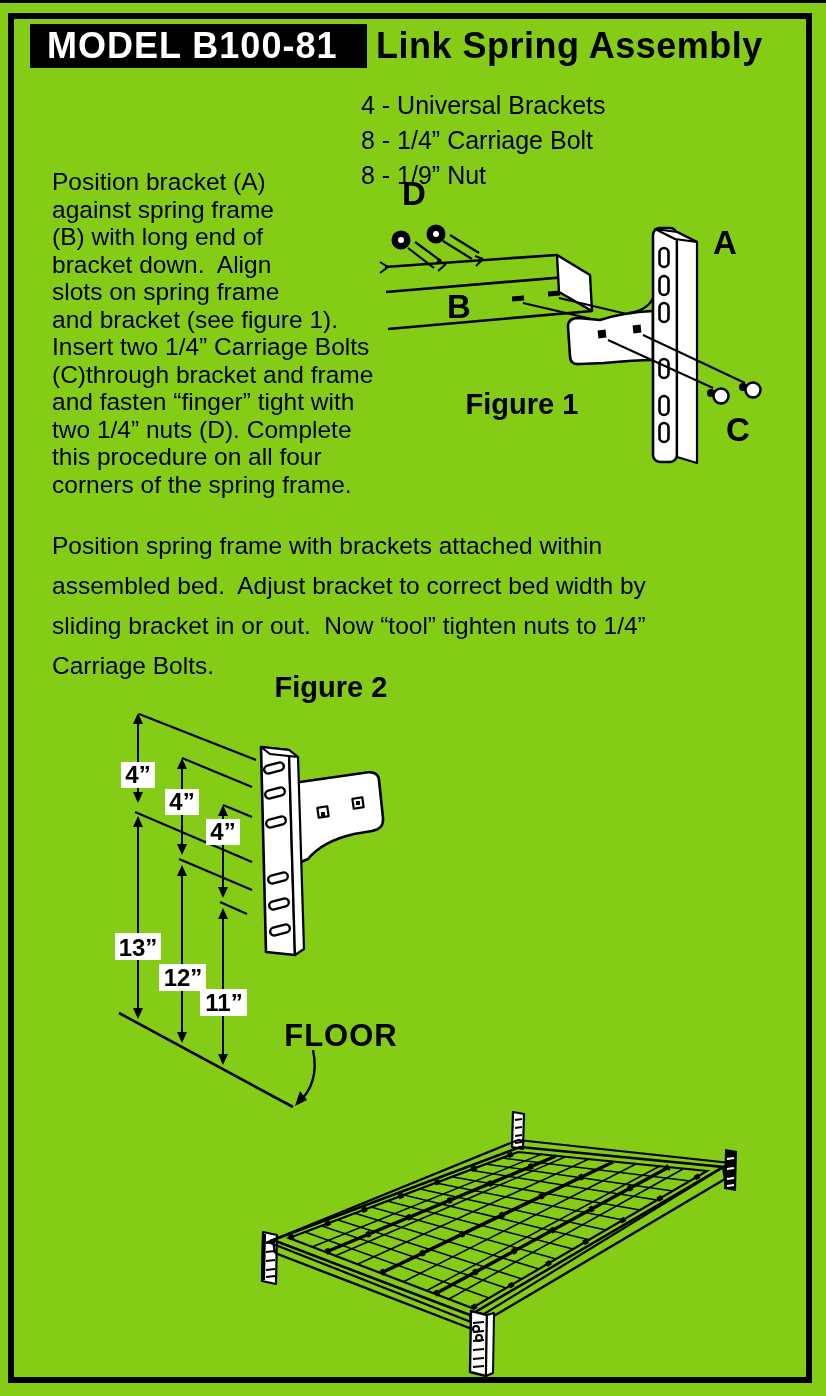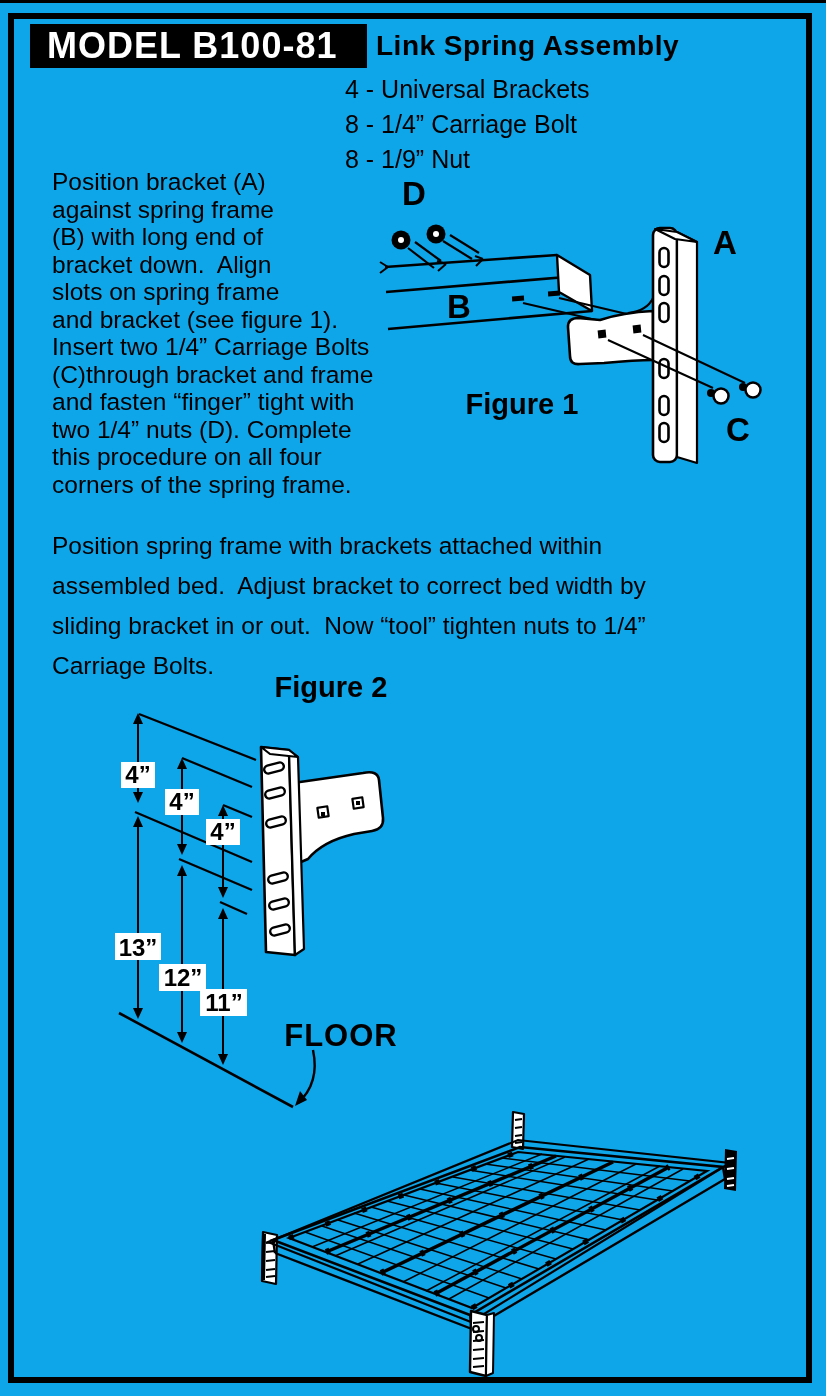--- a/index.html
+++ b/index.html
@@ -1,39 +1,39 @@
 <!DOCTYPE html>
 <html><head>
 <meta charset="utf-8">
 <style>
   html,body { margin:0; padding:0; background:#e8e8e8; }
   .sheet {
     position:relative; width:826px; height:1396px; margin:0 auto;
-    background:#0ea5e9; color:#000;
+    background:#84cc16; color:#000;
     font-family:"Liberation Sans", sans-serif;
     overflow:hidden;
   }
   .abs { position:absolute; }
   .scan-line { left:0; top:0; width:826px; height:3px; background:#000; }
   .page-border {
     left:8px; top:13px; width:804px; height:1370px;
     border:6px solid #000; box-sizing:border-box;
   }
   .model-box {
     left:30px; top:24px; width:337px; height:44px;
     background:#000; color:#fff; box-sizing:border-box;
     font-weight:bold; font-size:36px; line-height:44px;
     padding-left:17px; letter-spacing:1px; white-space:nowrap;
   }
   .title-rest {
     left:376px; top:24px; height:44px; line-height:44px;
-    font-weight:bold; font-size:28px; letter-spacing:0.5px; white-space:nowrap;
+    font-weight:bold; font-size:36px; letter-spacing:0.5px; white-space:nowrap;
   }
   .parts-heading { left:142px; top:73px; font-size:30px; font-weight:bold; letter-spacing:0.5px; }
-  .parts-items { left:345px; top:72px; font-size:25px; line-height:35px; list-style:none; margin:0; padding:0; }
+  .parts-items { left:345px; top:72px; font-size:25px; line-height:35px; list-style:none; margin:16px; padding:0; }
   .step { font-size:24.5px; line-height:27.5px; white-space:pre-wrap; margin:12px; }
   .step1 { left:40px; top:156px; width:370px; }
   .step2 { left:40px; top:514px; width:660px; line-height:40px; }
   .step3 { left:452px; top:638px; width:345px; line-height:27.4px; }
   .step4 { left:452px; top:962px; width:345px; line-height:27.4px; }
   svg.fig { position:absolute; overflow:visible; }
   svg text {
     font-family:"Liberation Sans", sans-serif;
     fill:#000; font-weight:bold;
   }

